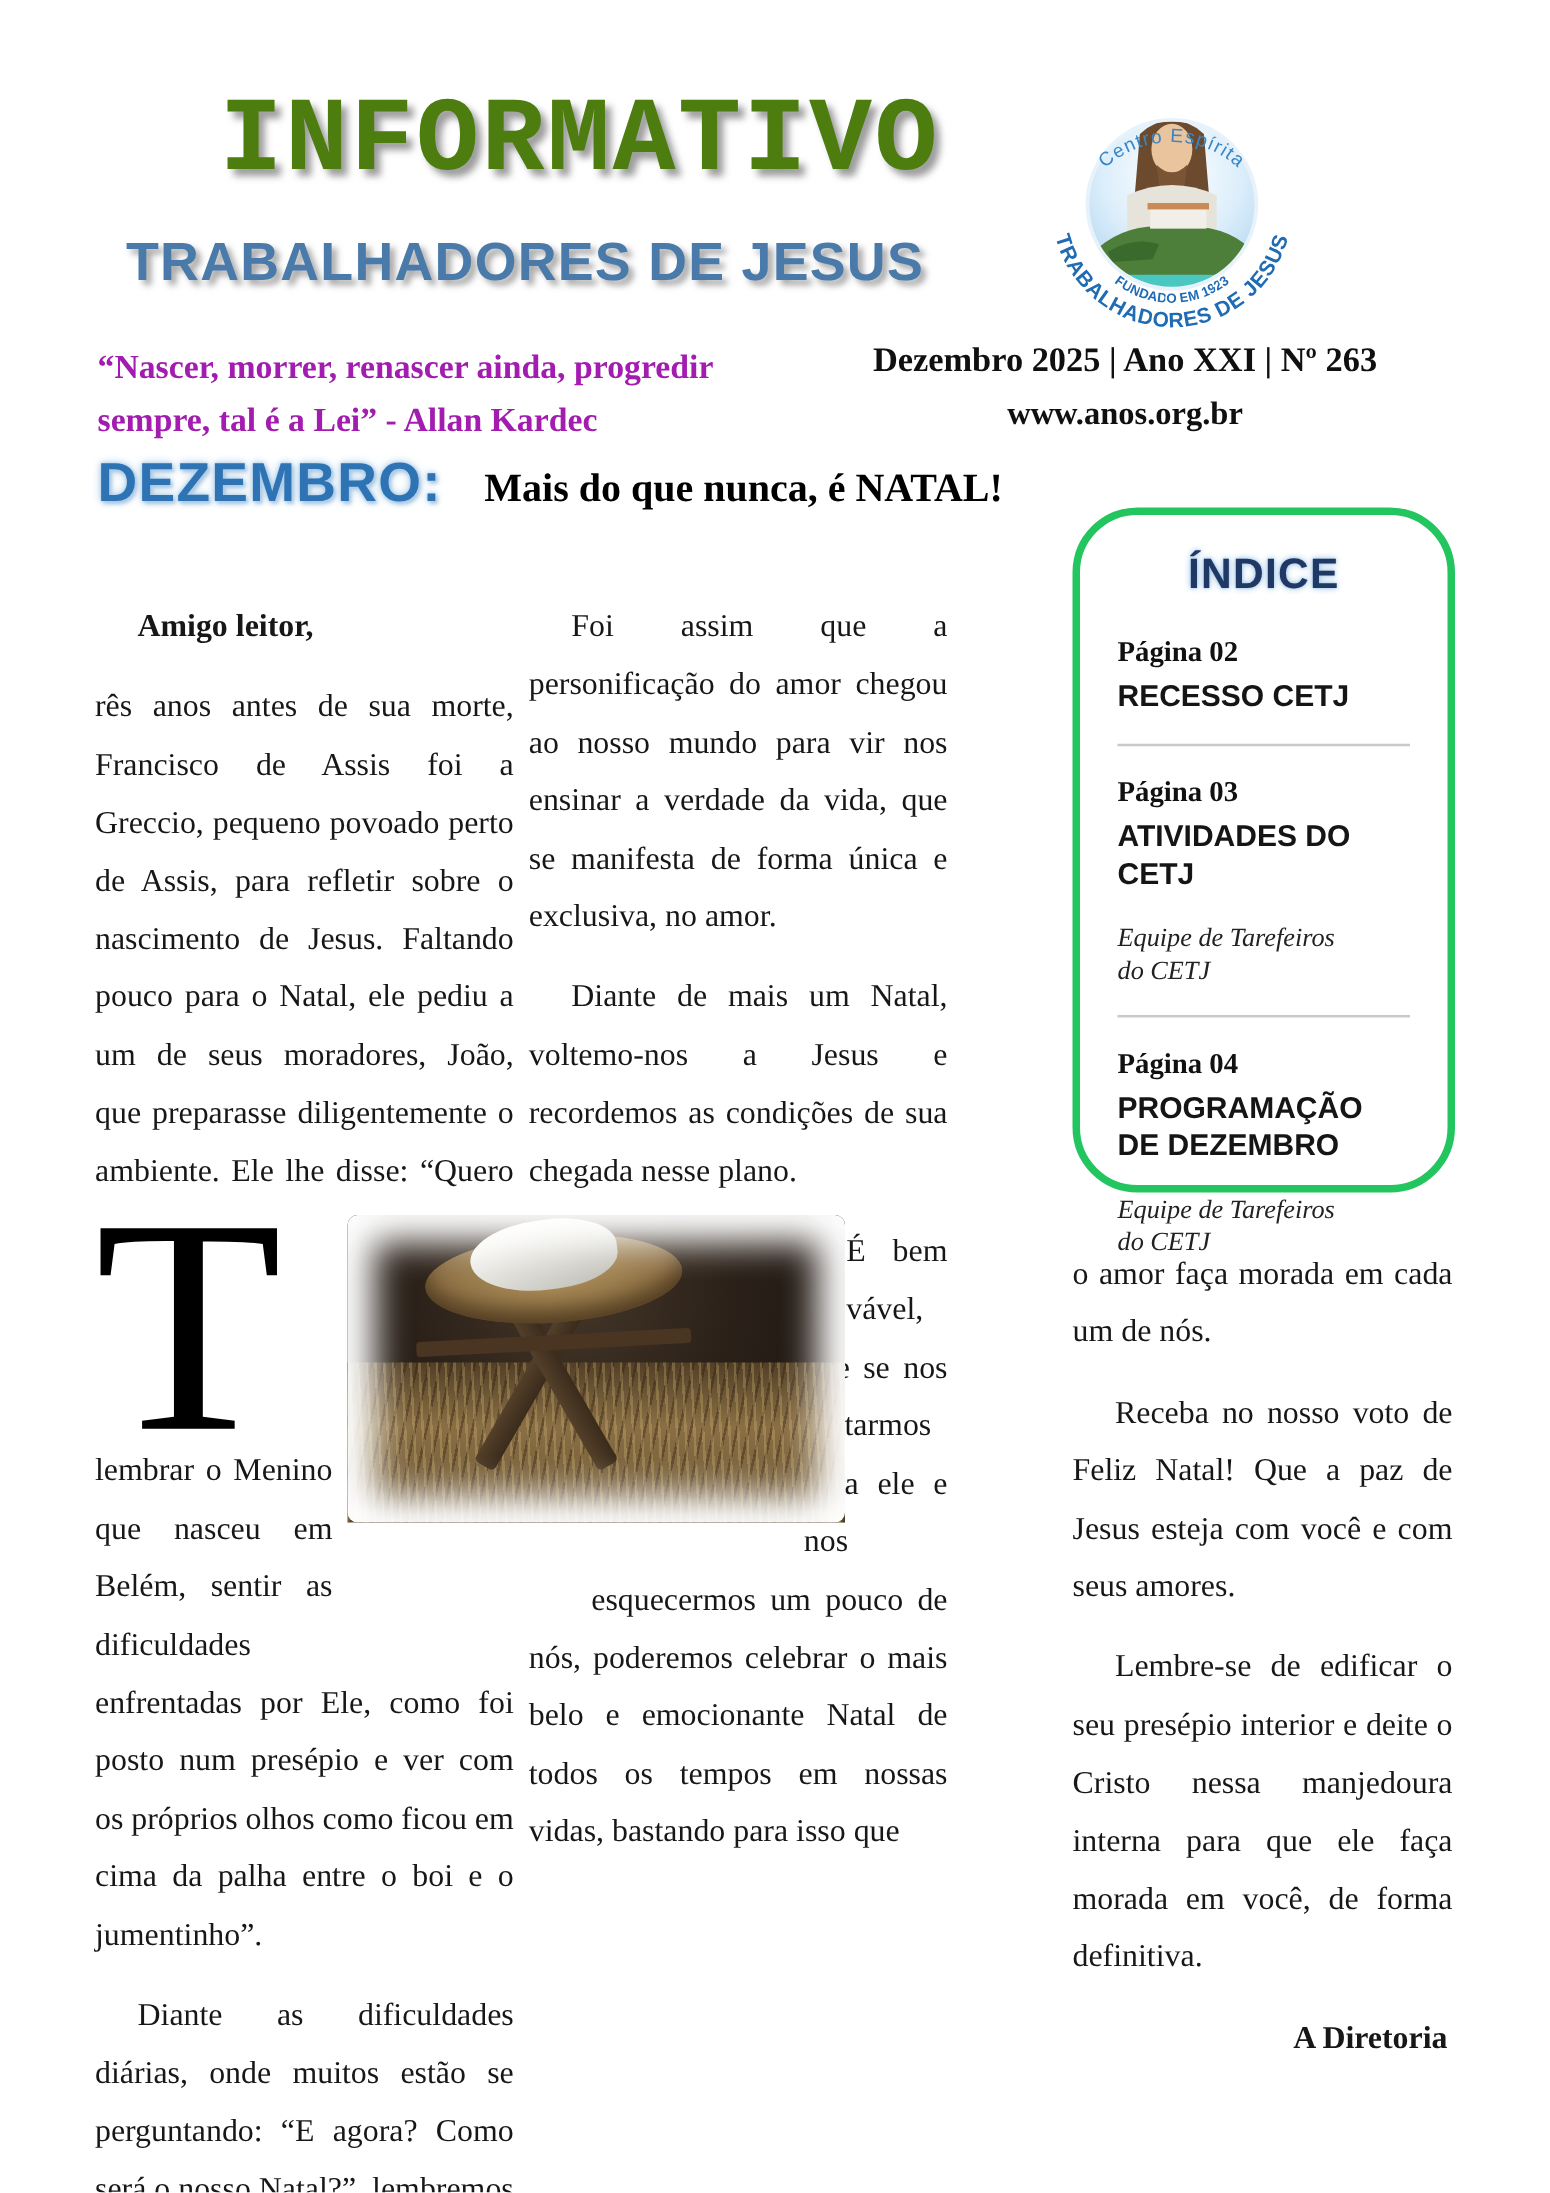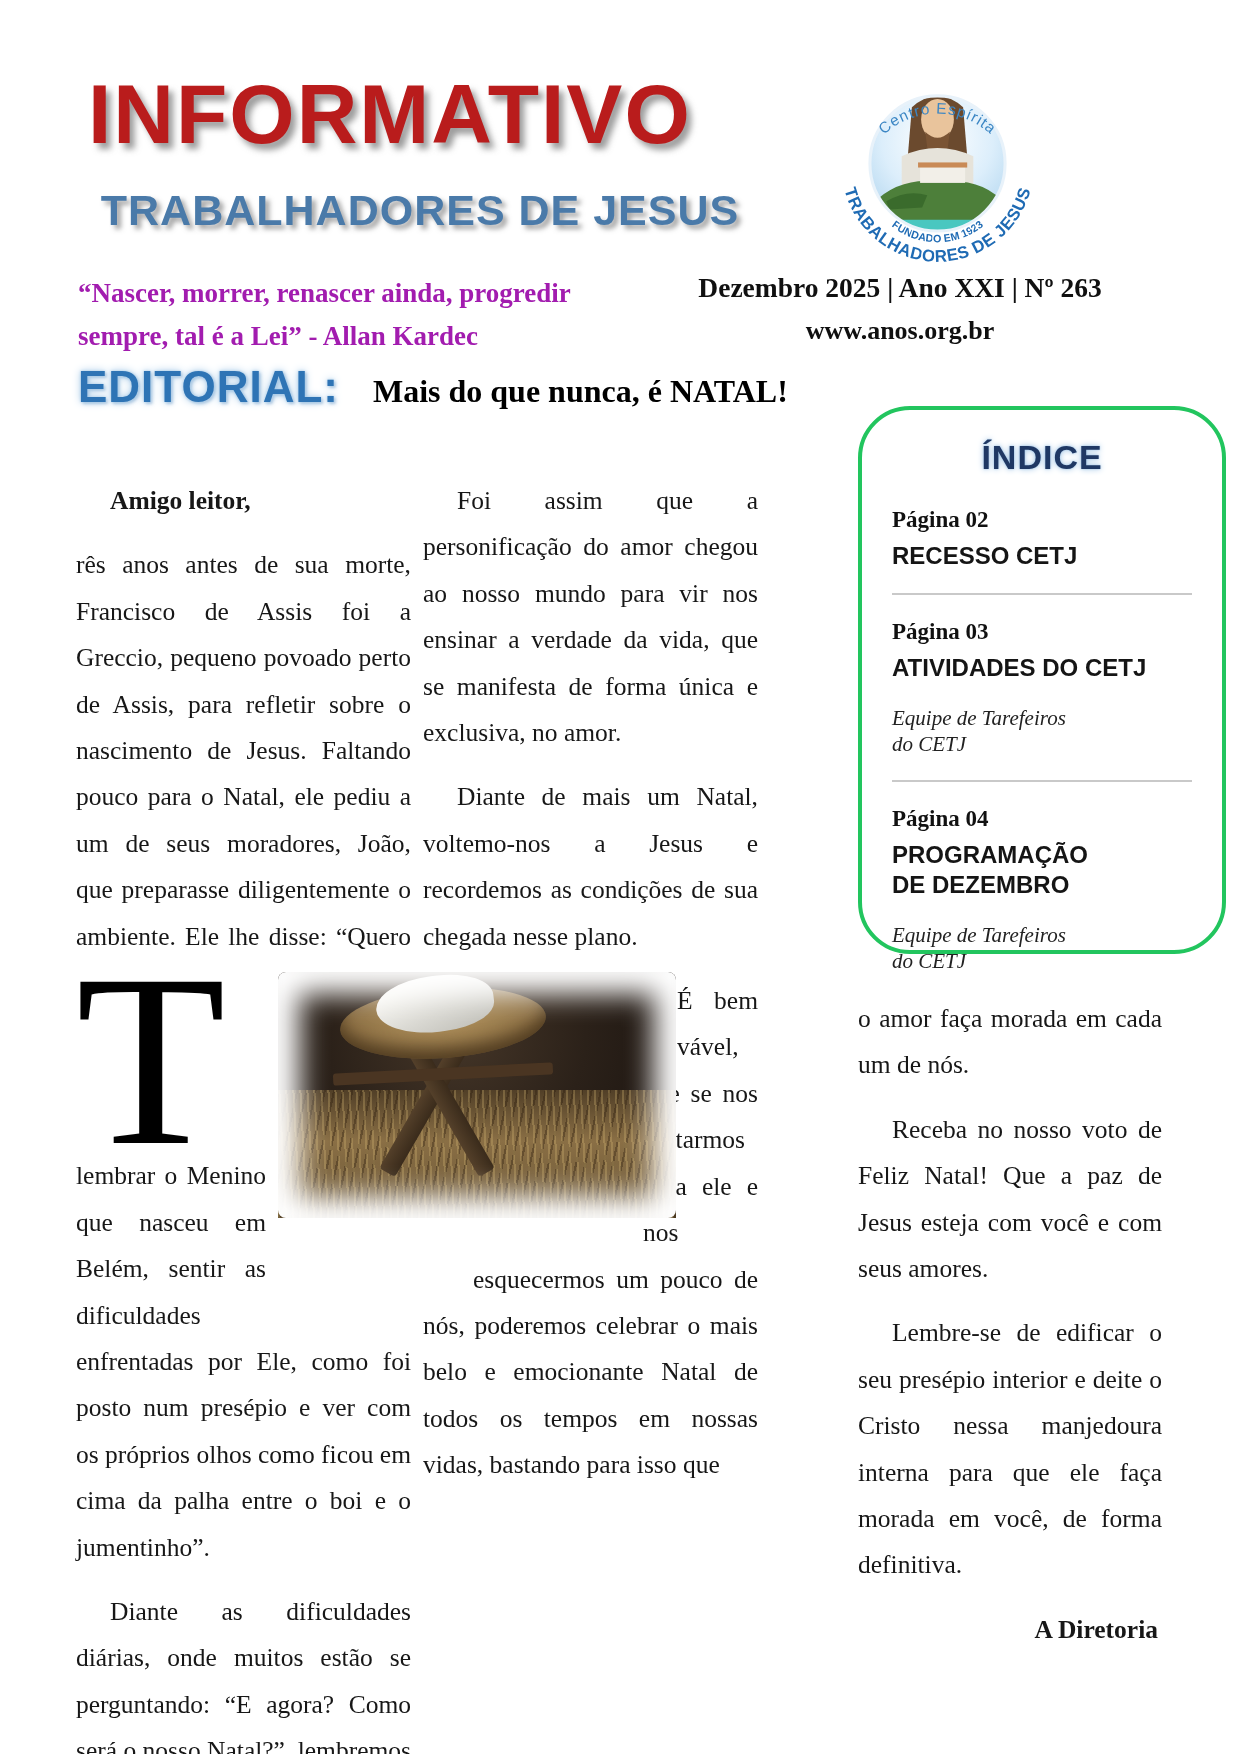--- a/index.html
+++ b/index.html
@@ -1,22 +1,22 @@
 <!DOCTYPE html>
 <html lang="pt-BR"><head>
 <meta charset="utf-8">
 <style>
   html,body{margin:0;padding:0;background:#ffffff;}
   .page{position:relative;width:1240px;height:1754px;margin:0 auto;background:#ffffff;
         font-family:"Liberation Serif",serif;overflow:hidden;color:#1b1b1b;}
 
   
-  .masthead-title{position:absolute;left:88px;top:66px;width:664px;text-align:left;
-    font-family:Liberation Sans, sans-serif;font-weight:bold;font-size:84px;letter-spacing:2px;
-    color:#b91c1c;text-shadow:5px 6px 6px rgba(90,90,90,.6);}
+  .masthead-title{position:absolute;left:88px;top:66px;width:664px;text-align:right;
+    font-family:Liberation Mono, monospace;font-weight:bold;font-size:84px;letter-spacing:2px;
+    color:#4d7c0f;text-shadow:5px 6px 6px rgba(90,90,90,.6);}
   .masthead-subtitle{position:absolute;left:88px;top:186px;width:664px;text-align:center;
     font-family:"Liberation Sans",sans-serif;font-weight:bold;font-size:43px;letter-spacing:1px;
     color:#4a7aa9;text-shadow:4px 4px 5px rgba(90,90,90,.55);}
 
   .logo{position:absolute;left:830px;top:58px;width:215px;height:215px;}
   .logo svg{width:100%;height:100%;}
   .logo-arc-top{font-family:"Liberation Sans",sans-serif;font-size:15px;fill:#3b86c4;letter-spacing:1px;}
   .logo-arc-main{font-family:"Liberation Sans",sans-serif;font-size:16.5px;font-weight:bold;fill:#1f6bb4;
     letter-spacing:.5px;paint-order:stroke;stroke:#ffffff;stroke-width:3px;}
   .logo-arc-founded{font-family:"Liberation Sans",sans-serif;font-size:10.5px;font-weight:bold;fill:#1f6bb4;
@@ -30,22 +30,22 @@
   .website-url{position:absolute;left:645px;top:316px;width:510px;text-align:center;
     font-weight:bold;font-size:26px;color:#101010;}
 
   
   .editorial-row{position:absolute;left:78px;top:362px;display:flex;align-items:baseline;gap:34px;}
   .editorial-label{font-family:"Liberation Sans",sans-serif;font-weight:bold;font-size:44px;letter-spacing:1px;
     color:#2e74b5;text-shadow:0 0 8px #a8cbe8,0 0 3px #a8cbe8,2px 2px 3px rgba(120,160,200,.55);}
   .editorial-headline{font-weight:bold;font-size:32px;color:#000;}
 
   
-  .index-box{position:absolute;left:858px;top:406px;width:368px;height:548px;box-sizing:border-box;
-    border:4px solid #22c55e;border-radius:52px;background:#fff;padding:20px 30px;}
+  .index-box{position:absolute;left:858px;top:406px;width:306px;height:548px;box-sizing:border-box;
+    border:6px solid #22c55e;border-radius:52px;background:#fff;padding:20px 30px;}
   .index-title{text-align:center;font-family:"Liberation Sans",sans-serif;font-weight:bold;font-size:34px;
     letter-spacing:1px;color:#1f3864;text-shadow:0 0 6px #9cc2e5,0 0 2px #9cc2e5;margin:8px 0 30px;}
   .idx-page{font-size:23px;font-weight:bold;color:#111;margin-top:24px;}
   .idx-item-title{font-family:Liberation Sans, sans-serif;font-weight:bold;font-size:24px;
     line-height:1.25;margin-top:8px;white-space:pre-line;color:#151515;}
   .idx-author{font-style:italic;font-size:21px;line-height:1.25;margin-top:22px;white-space:pre-line;color:#222;}
   .idx-divider{border:none;border-top:2px solid #c9c9c9;margin:22px 0 20px;}
 
   
   .col{position:absolute;top:478px;width:335px;font-size:25.5px;line-height:1.82;
@@ -137,21 +137,21 @@
       </text>
     </svg>
   </div>
 
   <div class="kardec-quote">“Nascer, morrer, renascer ainda, progredir
 sempre, tal é a Lei” - Allan Kardec</div>
   <div class="issue-info">Dezembro 2025 | Ano XXI | Nº 263</div>
   <div class="website-url">www.anos.org.br</div>
 
   <div class="editorial-row">
-    <span class="editorial-label">EDITORIAL:</span>
+    <span class="editorial-label">DEZEMBRO:</span>
     <span class="editorial-headline">Mais do que nunca, é NATAL!</span>
   </div>
 
   <div class="index-box">
     <div class="index-title">ÍNDICE</div>
 
     <div class="idx-item">
       <div class="idx-page">Página 02</div>
       <div class="idx-item-title">RECESSO CETJ</div>
     </div>

